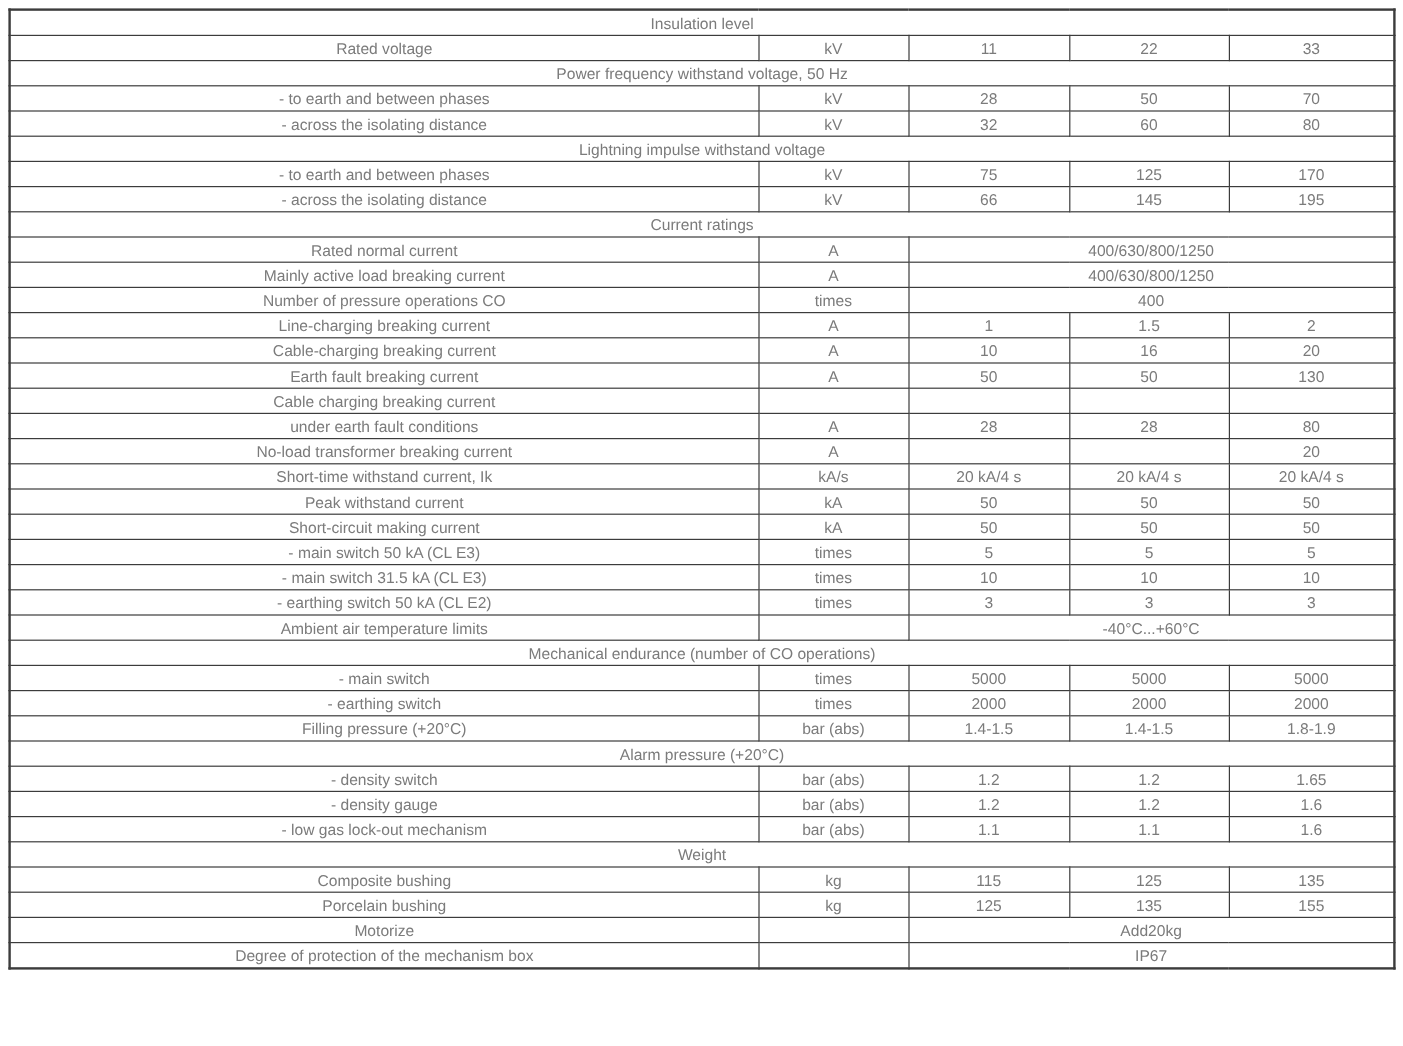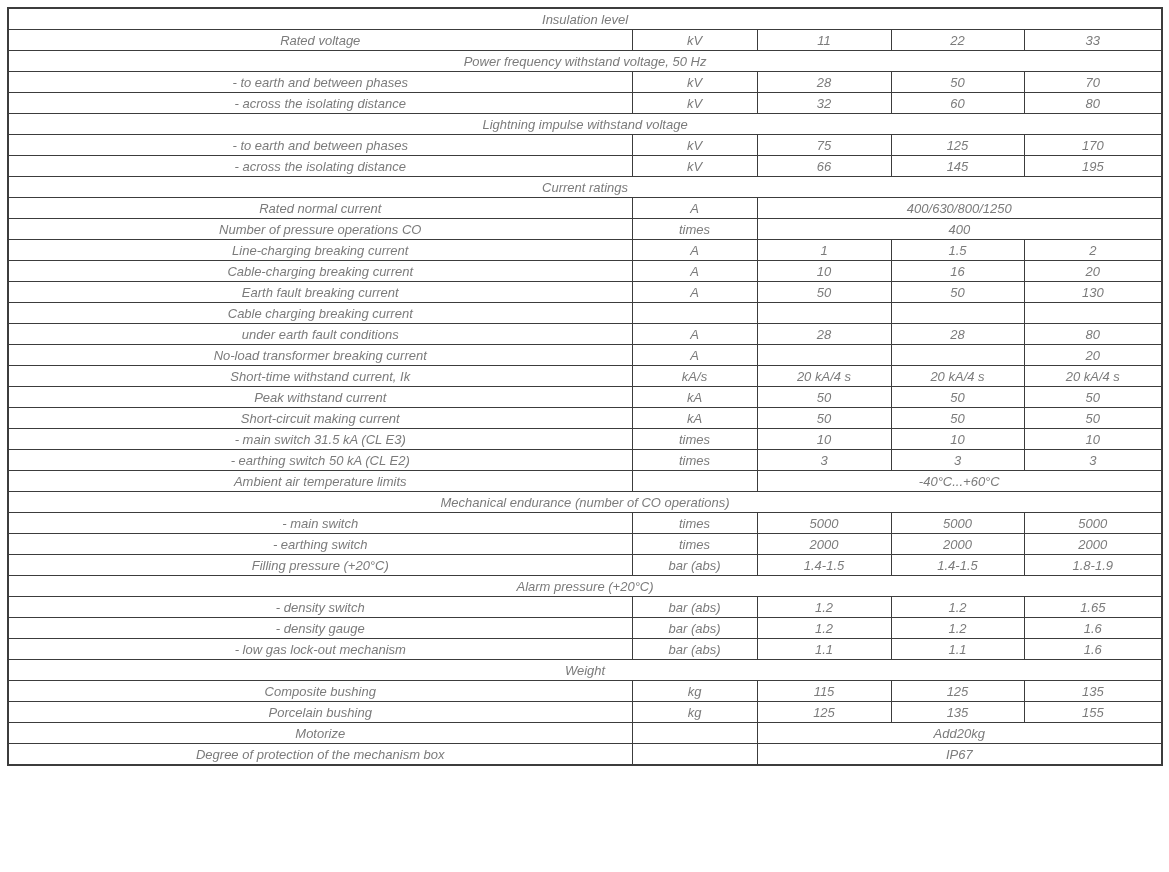--- a/index.html
+++ b/index.html
@@ -18,21 +18,20 @@
     height: 872px;
     box-sizing: border-box;
     padding: 7px 0 0 7px;
     background: var(--bg);
   }
   table.spec-table {
     border-collapse: collapse;
     table-layout: fixed;
     width: 1154px;
     border: 2px solid var(--border);
-    font-style: italic;
   }
   table.spec-table td {
     border: 1px solid var(--border);
     height: 20px;
     padding: 0 4px;
     text-align: center;
     vertical-align: middle;
     font-family: "Liberation Sans", "DejaVu Sans", sans-serif;
     font-size: 13px;
     line-height: 1;
@@ -105,20 +104,25 @@
         </tr>
         <tr>
           <td colspan="5">Current ratings</td>
         </tr>
         <tr>
           <td>Rated normal current</td>
           <td>A</td>
           <td colspan="3">400/630/800/1250</td>
         </tr>
         <tr>
+          <td>Mainly active load breaking current</td>
+          <td>A</td>
+          <td colspan="3">400/630/800/1250</td>
+        </tr>
+        <tr>
           <td>Number of pressure operations CO</td>
           <td>times</td>
           <td colspan="3">400</td>
         </tr>
         <tr>
           <td>Line-charging breaking current</td>
           <td>A</td>
           <td>1</td>
           <td>1.5</td>
           <td>2</td>
@@ -173,20 +177,27 @@
           <td>50</td>
         </tr>
         <tr>
           <td>Short-circuit making current</td>
           <td>kA</td>
           <td>50</td>
           <td>50</td>
           <td>50</td>
         </tr>
         <tr>
+          <td>- main switch 50 kA (CL E3)</td>
+          <td>times</td>
+          <td>5</td>
+          <td>5</td>
+          <td>5</td>
+        </tr>
+        <tr>
           <td>- main switch 31.5 kA (CL E3)</td>
           <td>times</td>
           <td>10</td>
           <td>10</td>
           <td>10</td>
         </tr>
         <tr>
           <td>- earthing switch 50 kA (CL E2)</td>
           <td>times</td>
           <td>3</td>

